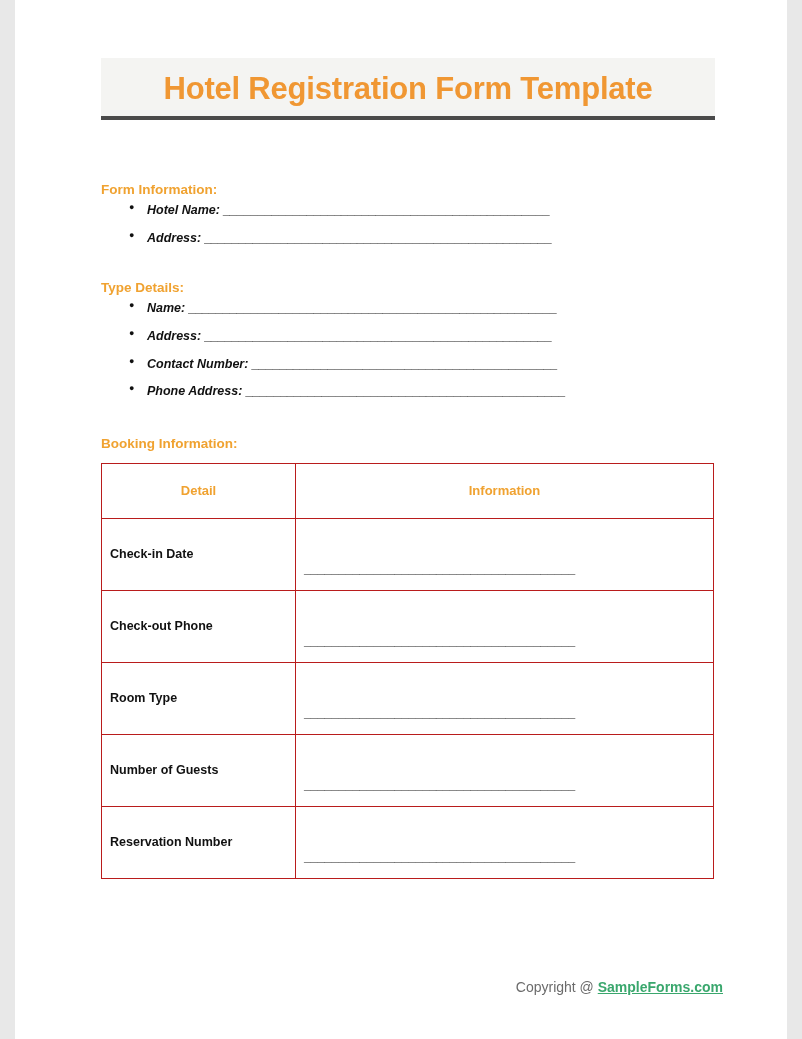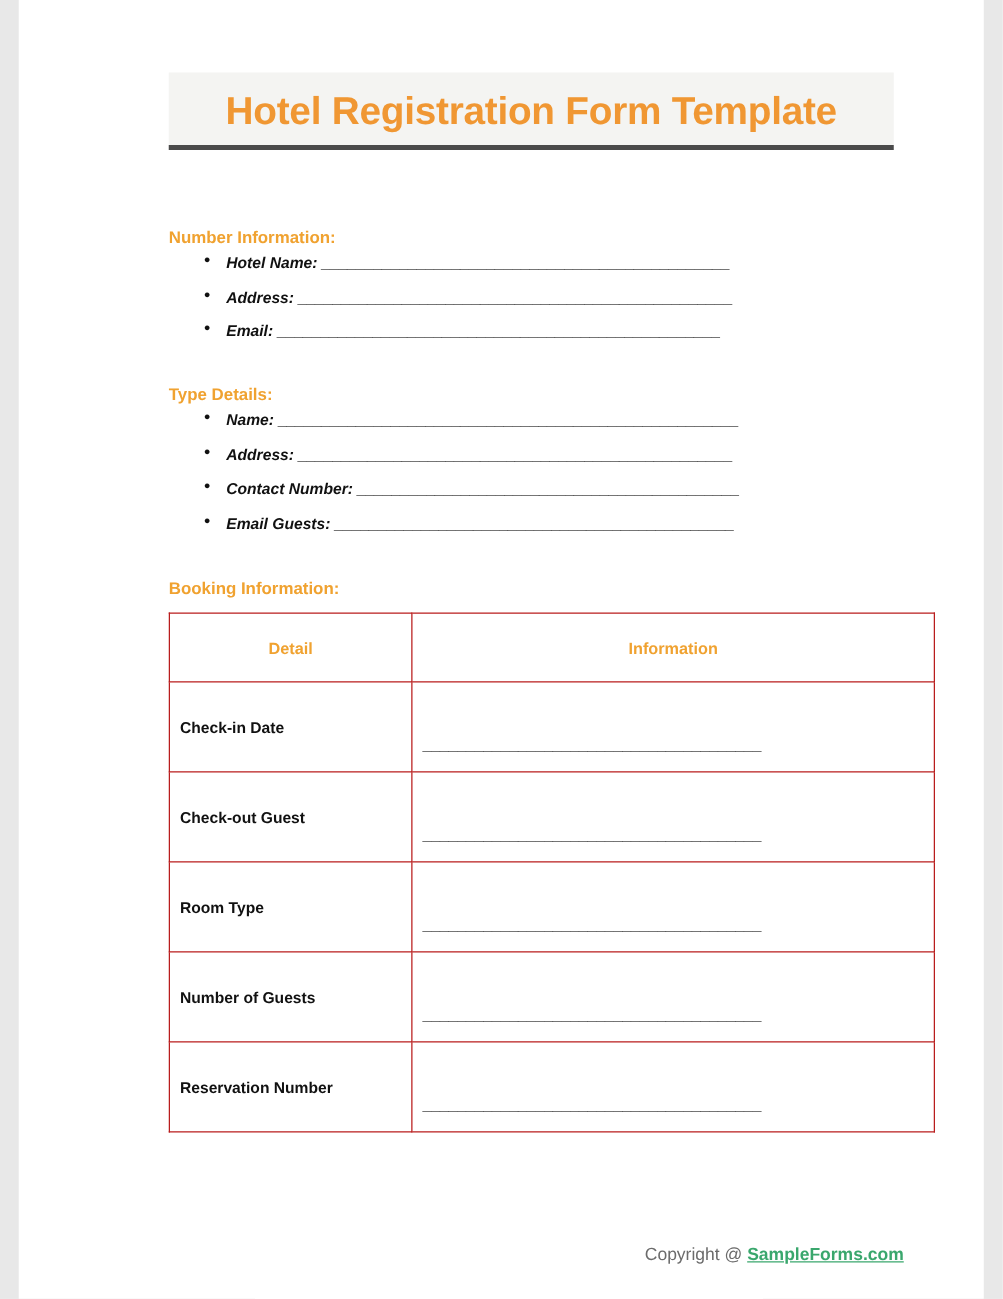--- a/index.html
+++ b/index.html
@@ -17,21 +17,20 @@
     position: relative;
     width: 772px;
     height: 1039px;
     margin: 0 auto;
     background: #ffffff;
     box-sizing: border-box;
     padding: 0;
   }
   .doc-inner {
     padding: 58px 72px 0 86px;
-    margin-left: 34px;
   }
   
   .title-block {
     background: #f4f4f2;
     padding: 14px 0 10px 0;
     border-bottom: 4px solid #4a4a4a;
     margin-bottom: 4px;
   }
   .doc-title {
     margin: 0;
@@ -115,73 +114,69 @@
     vertical-align: bottom;
     padding-bottom: 14px;
   }
   col.c1 { width: 194px; }
   col.c2 { width: 418px; }
 
   
   .footer {
     position: absolute;
     right: 64px;
-    bottom: 28px;
+    bottom: 44px;
     font-size: 14px;
     color: #6b6b6b;
     white-space: nowrap;
   }
   .footer .brand {
     color: #3aa76d;
     font-weight: bold;
     text-decoration: underline;
   }
 </style>
 </head>
 <body>
 
 <div class="page">
   <div class="doc-inner">
 
     <div class="title-block">
       <h1 class="doc-title">Hotel Registration Form Template</h1>
     </div>
 
-    <div class="section-heading sec-hotel">Number Information:</div>
+    <div class="section-heading sec-hotel">Form Information:</div>
     <ul class="fields">
       <li>
         <span class="lbl">Hotel Name:</span>
         <span class="rule">_______________________________________________</span>
       </li>
       <li>
         <span class="lbl">Address:</span>
         <span class="rule">__________________________________________________</span>
       </li>
-      <li>
-        <span class="lbl">Email:</span>
-        <span class="rule">___________________________________________________</span>
-      </li>
     </ul>
 
     <div class="section-heading sec-guest">Type Details:</div>
     <ul class="fields">
       <li>
         <span class="lbl">Name:</span>
         <span class="rule">_____________________________________________________</span>
       </li>
       <li>
         <span class="lbl">Address:</span>
         <span class="rule">__________________________________________________</span>
       </li>
       <li>
         <span class="lbl">Contact Number:</span>
         <span class="rule">____________________________________________</span>
       </li>
       <li>
-        <span class="lbl">Email Guests:</span>
+        <span class="lbl">Phone Address:</span>
         <span class="rule">______________________________________________</span>
       </li>
     </ul>
 
     <div class="section-heading sec-booking">Booking Information:</div>
     <table class="booking">
       <colgroup>
           <col class="c1">
           <col class="c2">
         </colgroup>
@@ -190,21 +185,21 @@
           <th>Detail</th>
           <th>Information</th>
         </tr>
       </thead>
       <tbody>
         <tr>
           <td class="detail">Check-in Date</td>
           <td class="info">_______________________________________</td>
         </tr>
         <tr>
-          <td class="detail">Check-out Guest</td>
+          <td class="detail">Check-out Phone</td>
           <td class="info">_______________________________________</td>
         </tr>
         <tr>
           <td class="detail">Room  Type</td>
           <td class="info">_______________________________________</td>
         </tr>
         <tr>
           <td class="detail">Number of Guests</td>
           <td class="info">_______________________________________</td>
         </tr>

